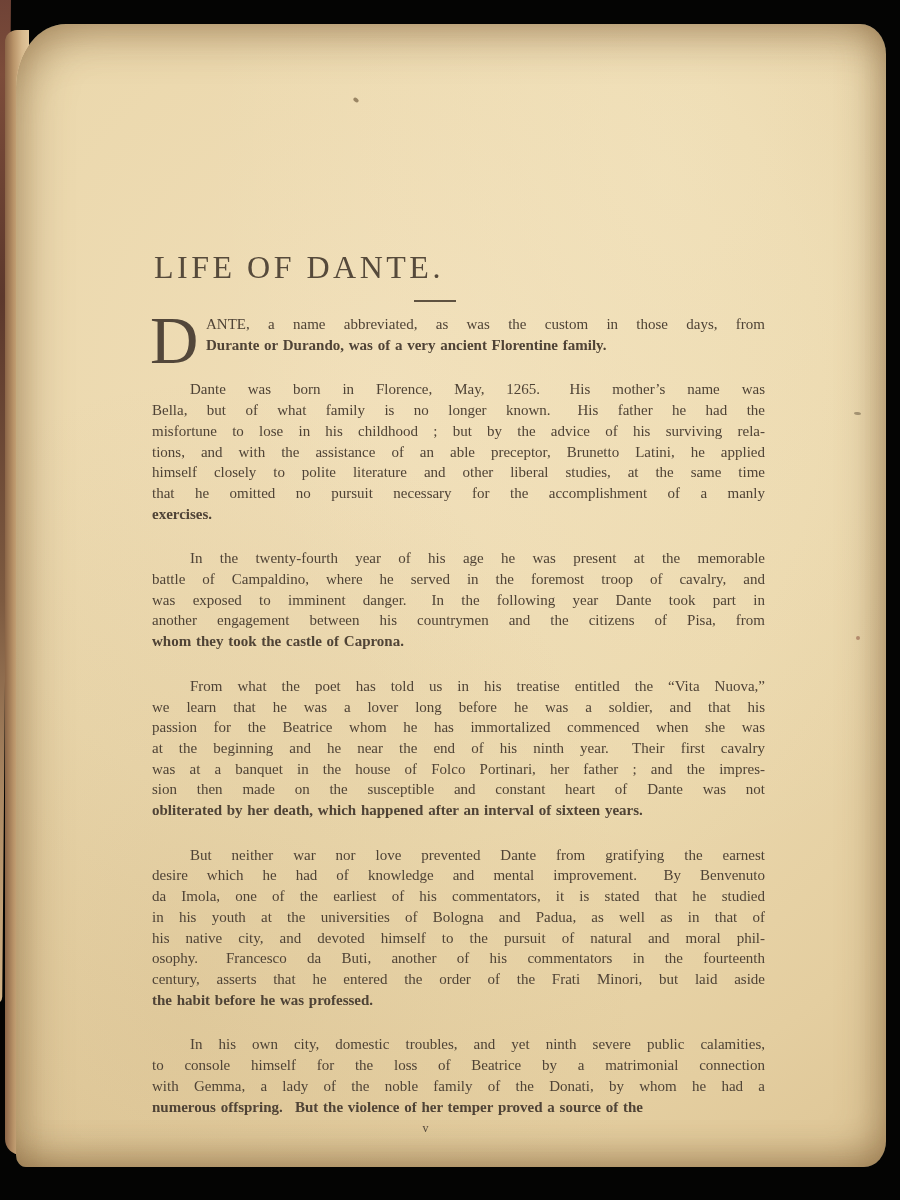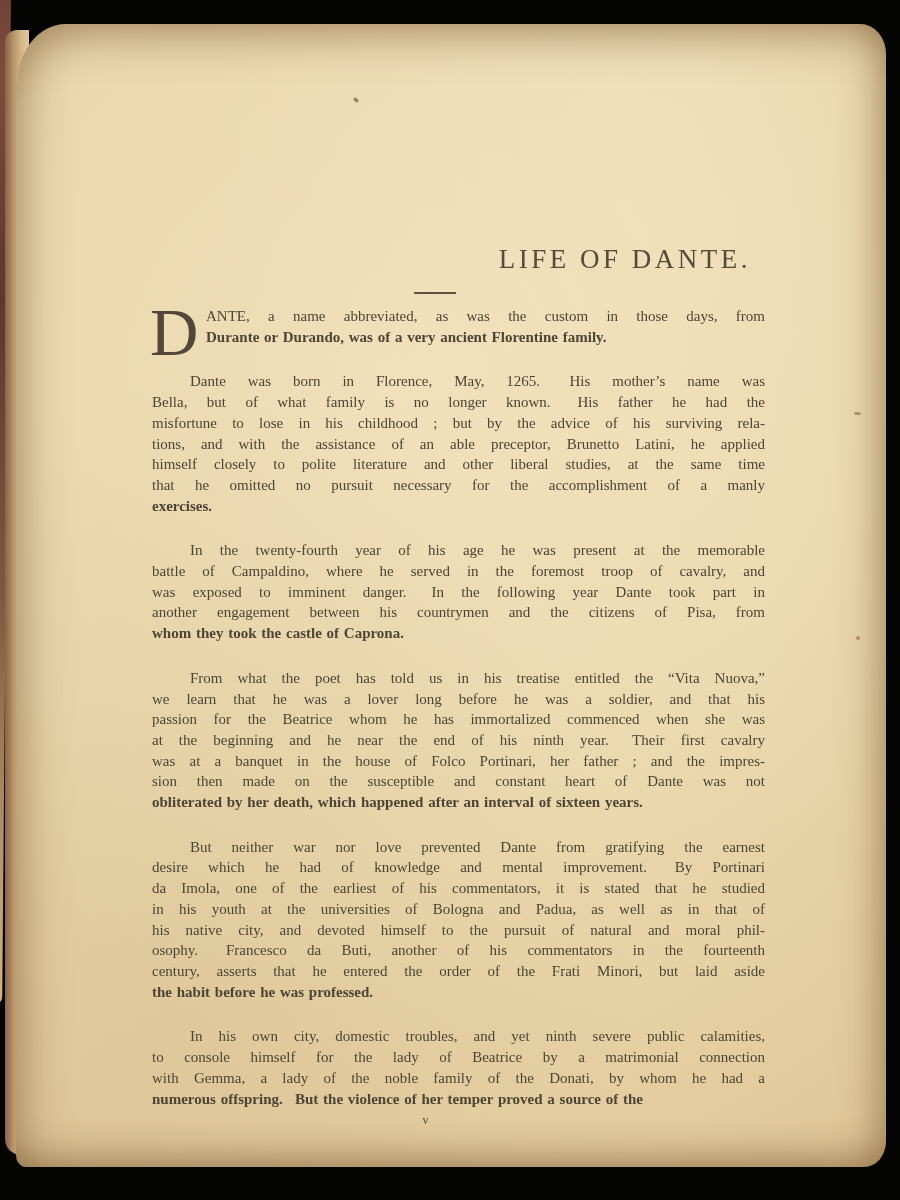--- a/index.html
+++ b/index.html
@@ -37,22 +37,22 @@
       inset 0 34px 44px -20px rgba(125,90,50,.30),
       inset 0 -26px 40px -22px rgba(120,85,45,.30);
   }
   .speck{position:absolute;border-radius:50%;}
   .s1{left:337px;top:74px;width:6px;height:4px;background:rgba(125,104,74,.75);transform:rotate(38deg);}
   .s2{left:838px;top:388px;width:7px;height:3px;background:rgba(110,95,70,.55);transform:rotate(8deg);}
   .s3{left:840px;top:612px;width:4px;height:4px;background:rgba(140,85,65,.55);}
 
   .content{position:absolute;left:136px;top:212px;width:613px;}
   .title{
-    margin:4px;font-weight:normal;font-size:27px;line-height:38px;
-    letter-spacing:3.5px;text-align:right;color:#564a3b;
+    margin:12px;font-weight:normal;font-size:32px;line-height:38px;
+    letter-spacing:3.5px;text-align:left;color:#564a3b;
     transform:translateX(-10px);
   }
   .rule{width:42px;height:2px;background:#5f5240;margin:14px 0 0 262px;}
   .body{
     margin-top:12px;font-size:15px;line-height:20.7px;color:#4f4336;
     word-spacing:1px;
   }
   .para{position:relative;}
   .line{text-align:justify;text-align-last:justify;overflow:hidden;}
   .line.end{text-align-last:left;font-weight:bold;}
@@ -106,31 +106,31 @@
             <div class="line ind">From what the poet has told us in his treatise entitled the “Vita Nuova,”</div>
             <div class="line">we learn that he was a lover long before he was a soldier, and that his</div>
             <div class="line">passion for the Beatrice whom he has immortalized commenced when she was</div>
             <div class="line">at the beginning and he near the end of his ninth year.  Their first cavalry</div>
             <div class="line">was at a banquet in the house of Folco Portinari, her father ; and the impres-</div>
             <div class="line">sion then made on the susceptible and constant heart of Dante was not</div>
             <div class="line end">obliterated by her death, which happened after an interval of sixteen years.</div>
           </div>
           <div class="para">
             <div class="line ind">But neither war nor love prevented Dante from gratifying the earnest</div>
-            <div class="line">desire which he had of knowledge and mental improvement.  By Portinari</div>
+            <div class="line">desire which he had of knowledge and mental improvement.  By Benvenuto</div>
             <div class="line">da Imola, one of the earliest of his commentators, it is stated that he studied</div>
             <div class="line">in his youth at the universities of Bologna and Padua, as well as in that of</div>
             <div class="line">his native city, and devoted himself to the pursuit of natural and moral phil-</div>
             <div class="line">osophy.  Francesco da Buti, another of his commentators in the fourteenth</div>
             <div class="line">century, asserts that he entered the order of the Frati Minori, but laid aside</div>
             <div class="line end">the habit before he was professed.</div>
           </div>
           <div class="para">
             <div class="line ind">In his own city, domestic troubles, and yet ninth severe public calamities,</div>
-            <div class="line">to console himself for the lady of Beatrice by a matrimonial connection</div>
+            <div class="line">to console himself for the loss of Beatrice by a matrimonial connection</div>
             <div class="line">with Gemma, a lady of the noble family of the Donati, by whom he had a</div>
             <div class="line end">numerous offspring.  But the violence of her temper proved a source of the</div>
           </div>
         </div>
       <div class="pagenum">v</div>
     </div>
   </div>
 </div>
 
 </body></html>

